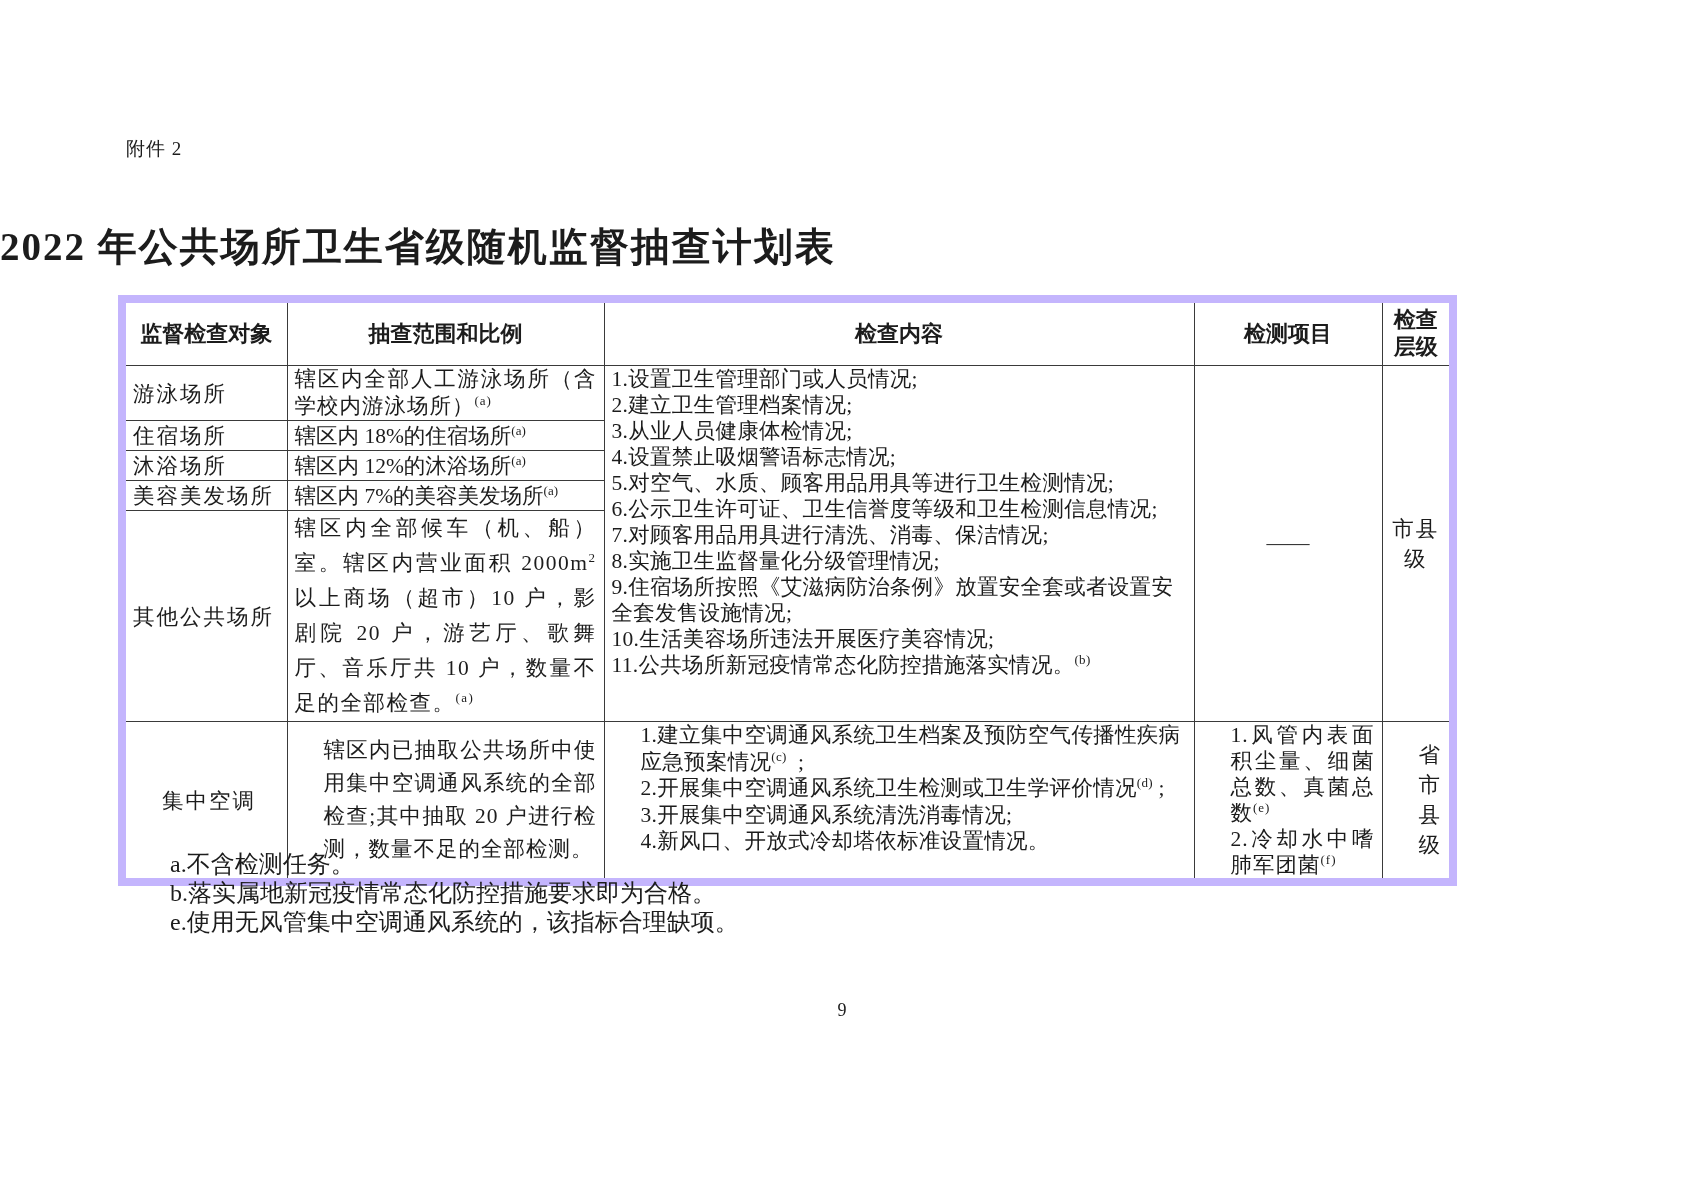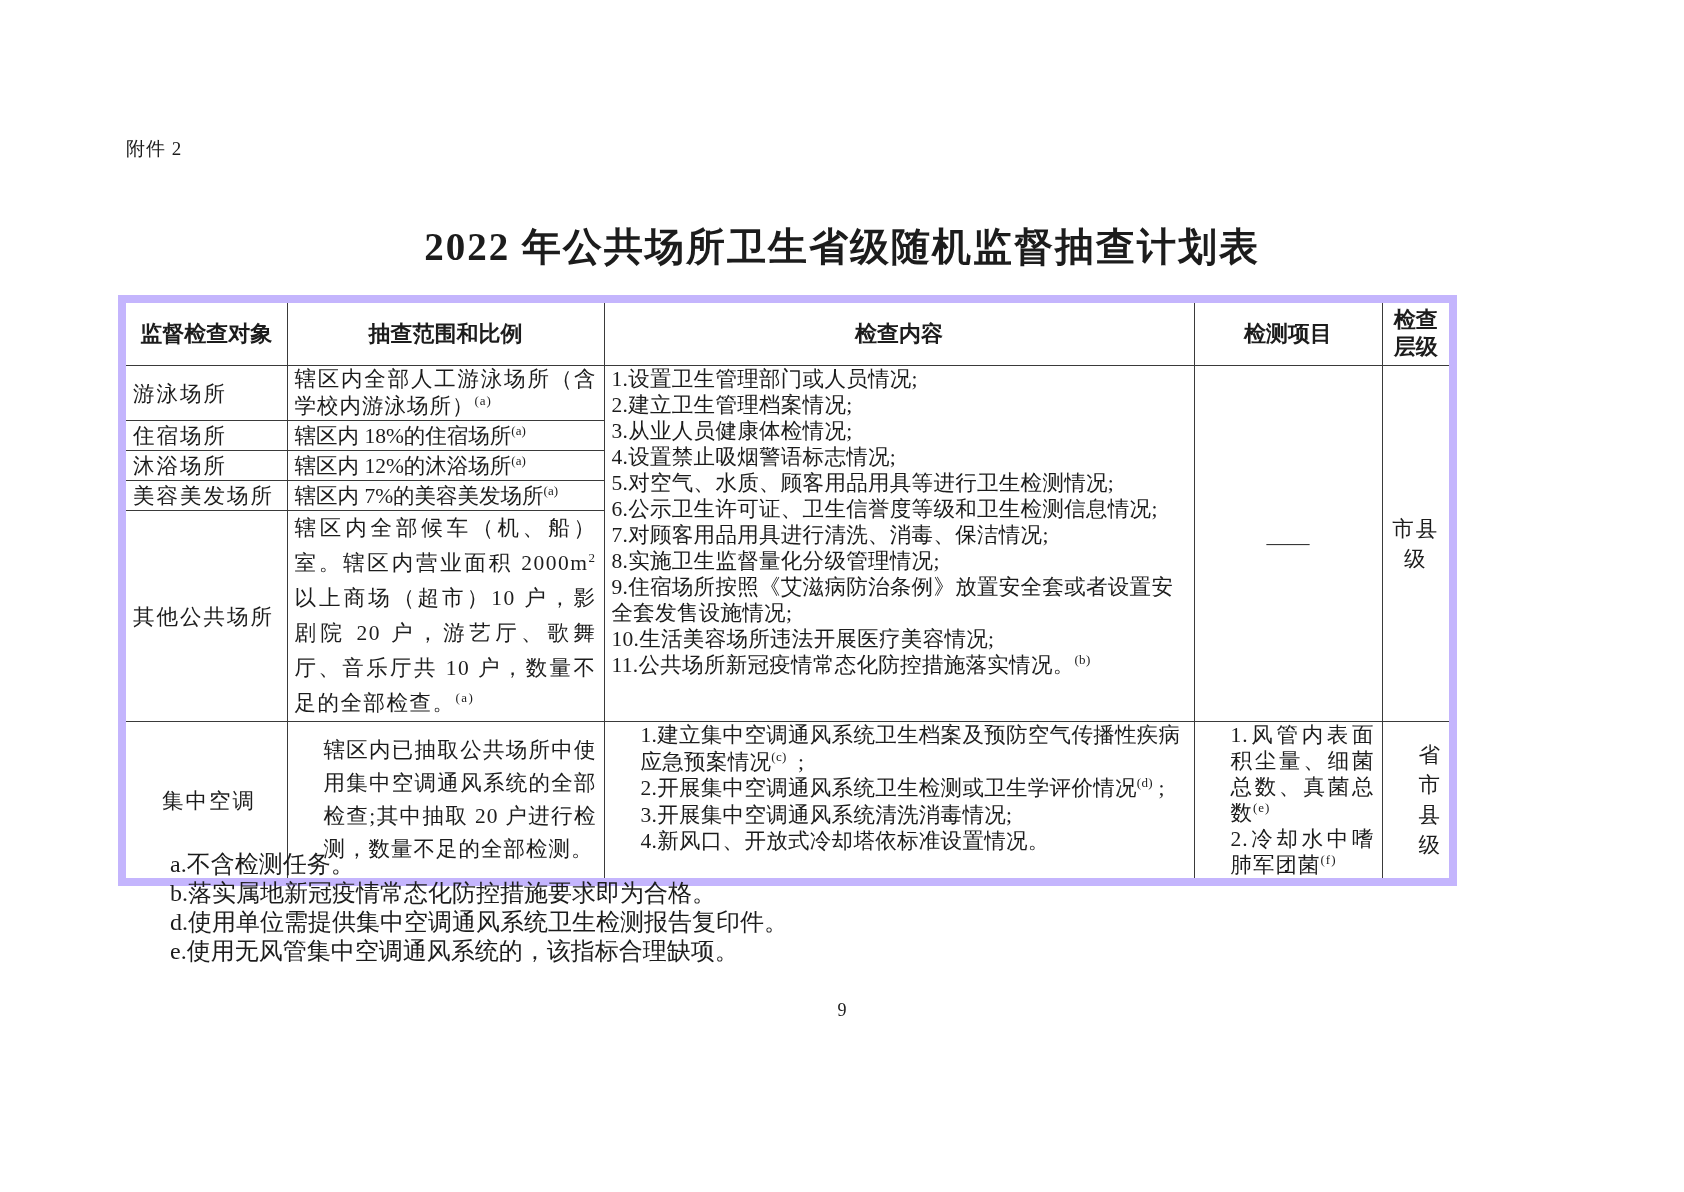--- a/index.html
+++ b/index.html
@@ -5,21 +5,21 @@
   html,body{margin:0;padding:0;}
   body{
     width:1684px;height:1192px;background:#ffffff;position:relative;
     font-family:"Liberation Serif","DejaVu Serif",serif;color:#1c1c1c;
     -webkit-font-smoothing:antialiased;
   }
   .attachment-label{
     position:absolute;left:126px;top:136px;font-size:19px;letter-spacing:1px;
   }
   .doc-title{
-    position:absolute;left:0;top:220px;width:100%;margin:0;text-align:center;
+    position:absolute;left:0;top:220px;width:100%;margin:0;text-align:left;
     font-size:39px;font-weight:bold;letter-spacing:2px;
   }
   table.plan{
     position:absolute;left:118px;top:295px;width:1331px;
     border-collapse:collapse;table-layout:fixed;
     border:8px solid #c4b5fd;
   }
   table.plan th,table.plan td{
     border:1px solid #3a3a3a;
     font-size:21.5px;
@@ -145,17 +145,16 @@
         <div><span>2.冷却水中嗜肺军团菌</span><sup>(f)</sup></div>
       </td>
       <td class="level">省市县级</td>
     </tr>
   </tbody>
 </table>
 
 <div class="footnotes">
   <div>a.不含检测任务。</div>
   <div>b.落实属地新冠疫情常态化防控措施要求即为合格。</div>
-  <div>d.使用单位需提供集中空调通风系统卫生检测报告复印件。</div>
   <div>e.使用无风管集中空调通风系统的，该指标合理缺项。</div>
 </div>
 
 <div class="page-number">9</div>
 
 </body></html>

